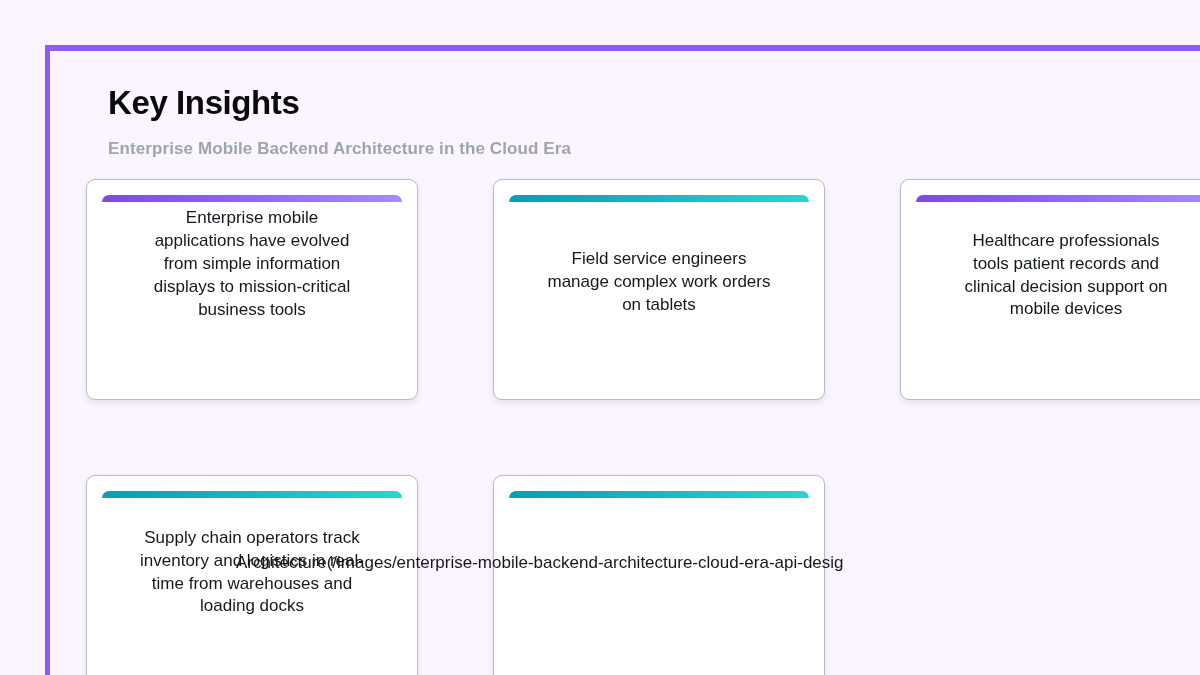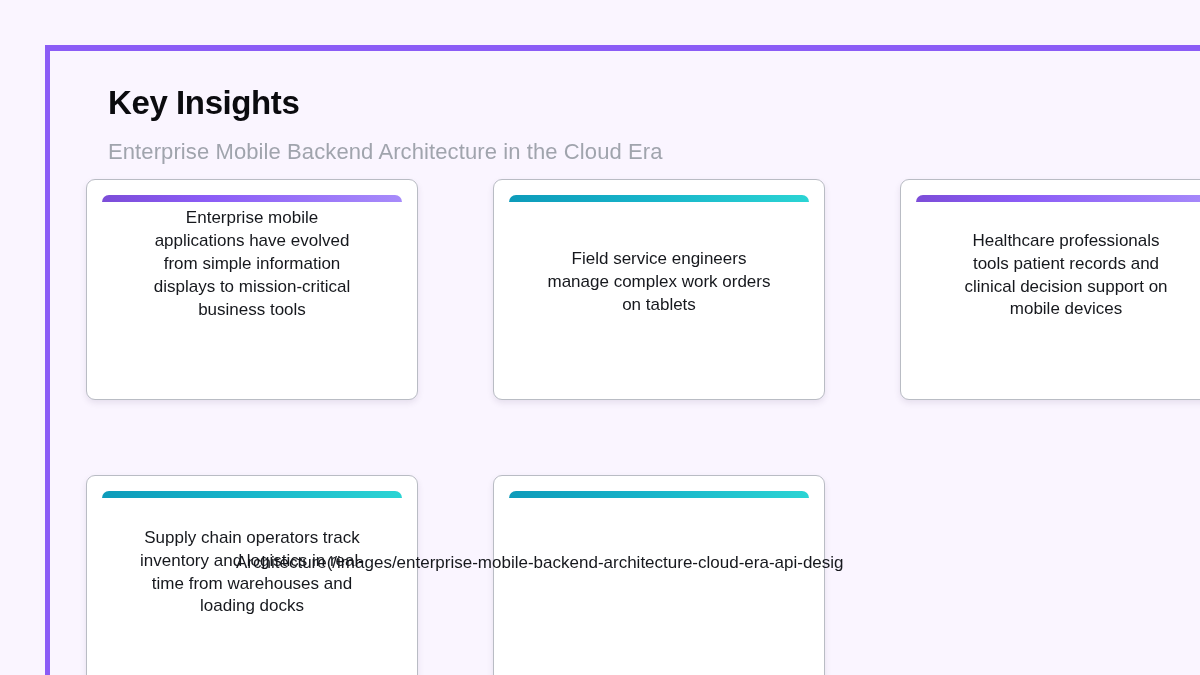--- a/index.html
+++ b/index.html
@@ -44,22 +44,22 @@
   }
   .page-title {
     font-size: 33px;
     font-weight: bold;
     color: #0b0b0f;
     letter-spacing: -0.4px;
     line-height: 1.25;
   }
   .page-subtitle {
     margin-top: 14px;
-    font-size: 22px;
-    font-weight: 400;
+    font-size: 17px;
+    font-weight: 700;
     color: #a0a4ad;
     letter-spacing: 0.1px;
     line-height: 1.3;
   }
 
   
   .card-grid {
     position: absolute;
     top: 119px;
     left: 26px;

